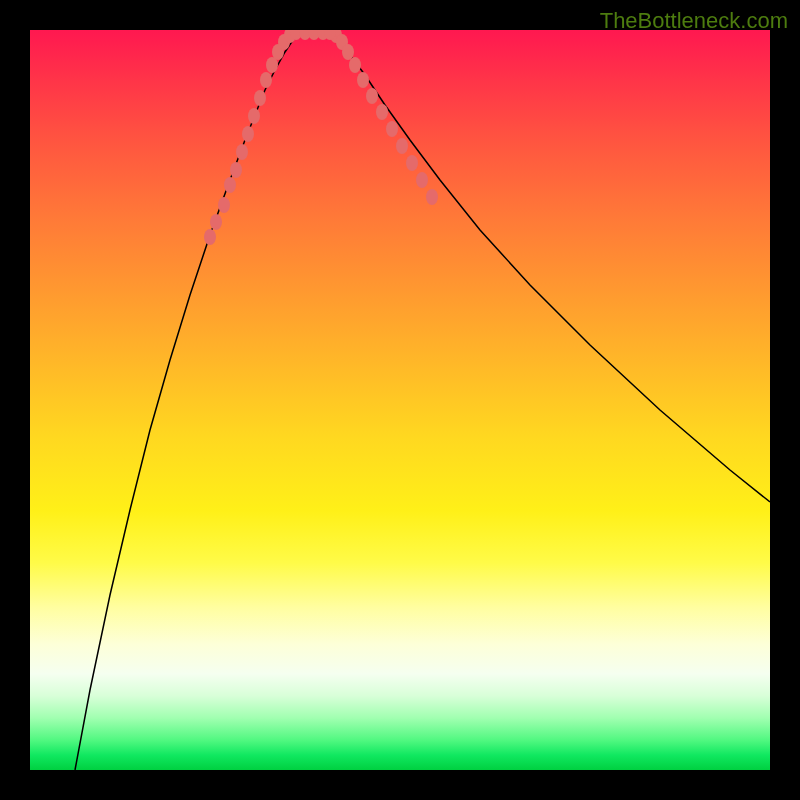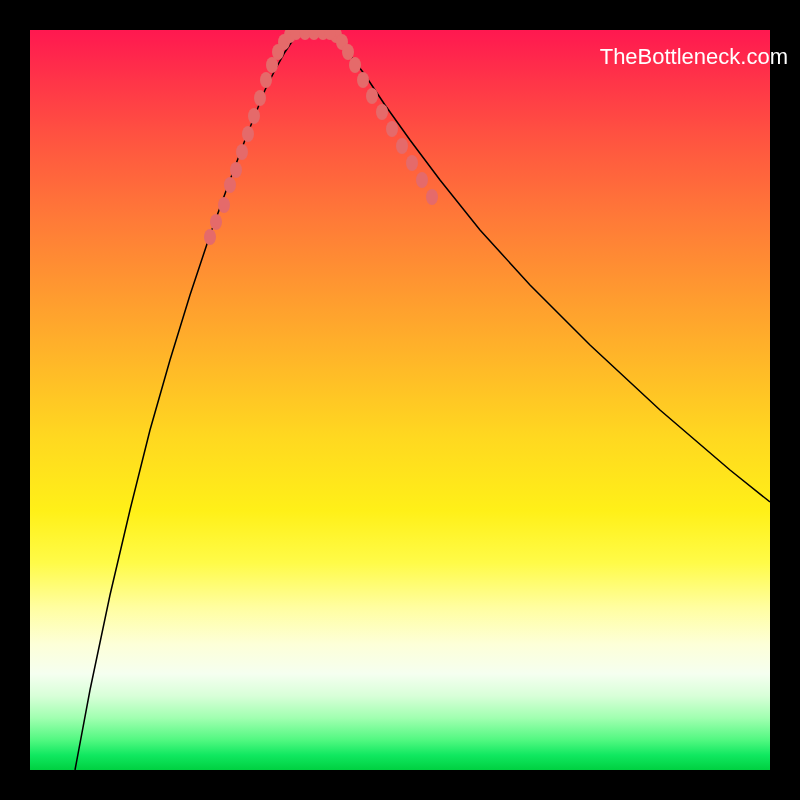--- a/index.html
+++ b/index.html
@@ -11,25 +11,24 @@
       width: 800px;
       height: 800px;
       background: #000;
       position: relative;
       font-family: Arial, sans-serif;
     }
     .watermark {
       position: absolute;
       top: 8px;
       right: 12px;
-      color: #ffffff;
+      color: #4d7c0f;
       font-size: 22px;
       font-weight: 500;
       z-index: 10;
-      margin-top: 36px;
     }
     .plot-area {
       position: absolute;
       left: 30px;
       top: 30px;
       width: 740px;
       height: 740px;
       background: linear-gradient(to bottom,
         #ff1850 0%,
         #ff3548 7%,

